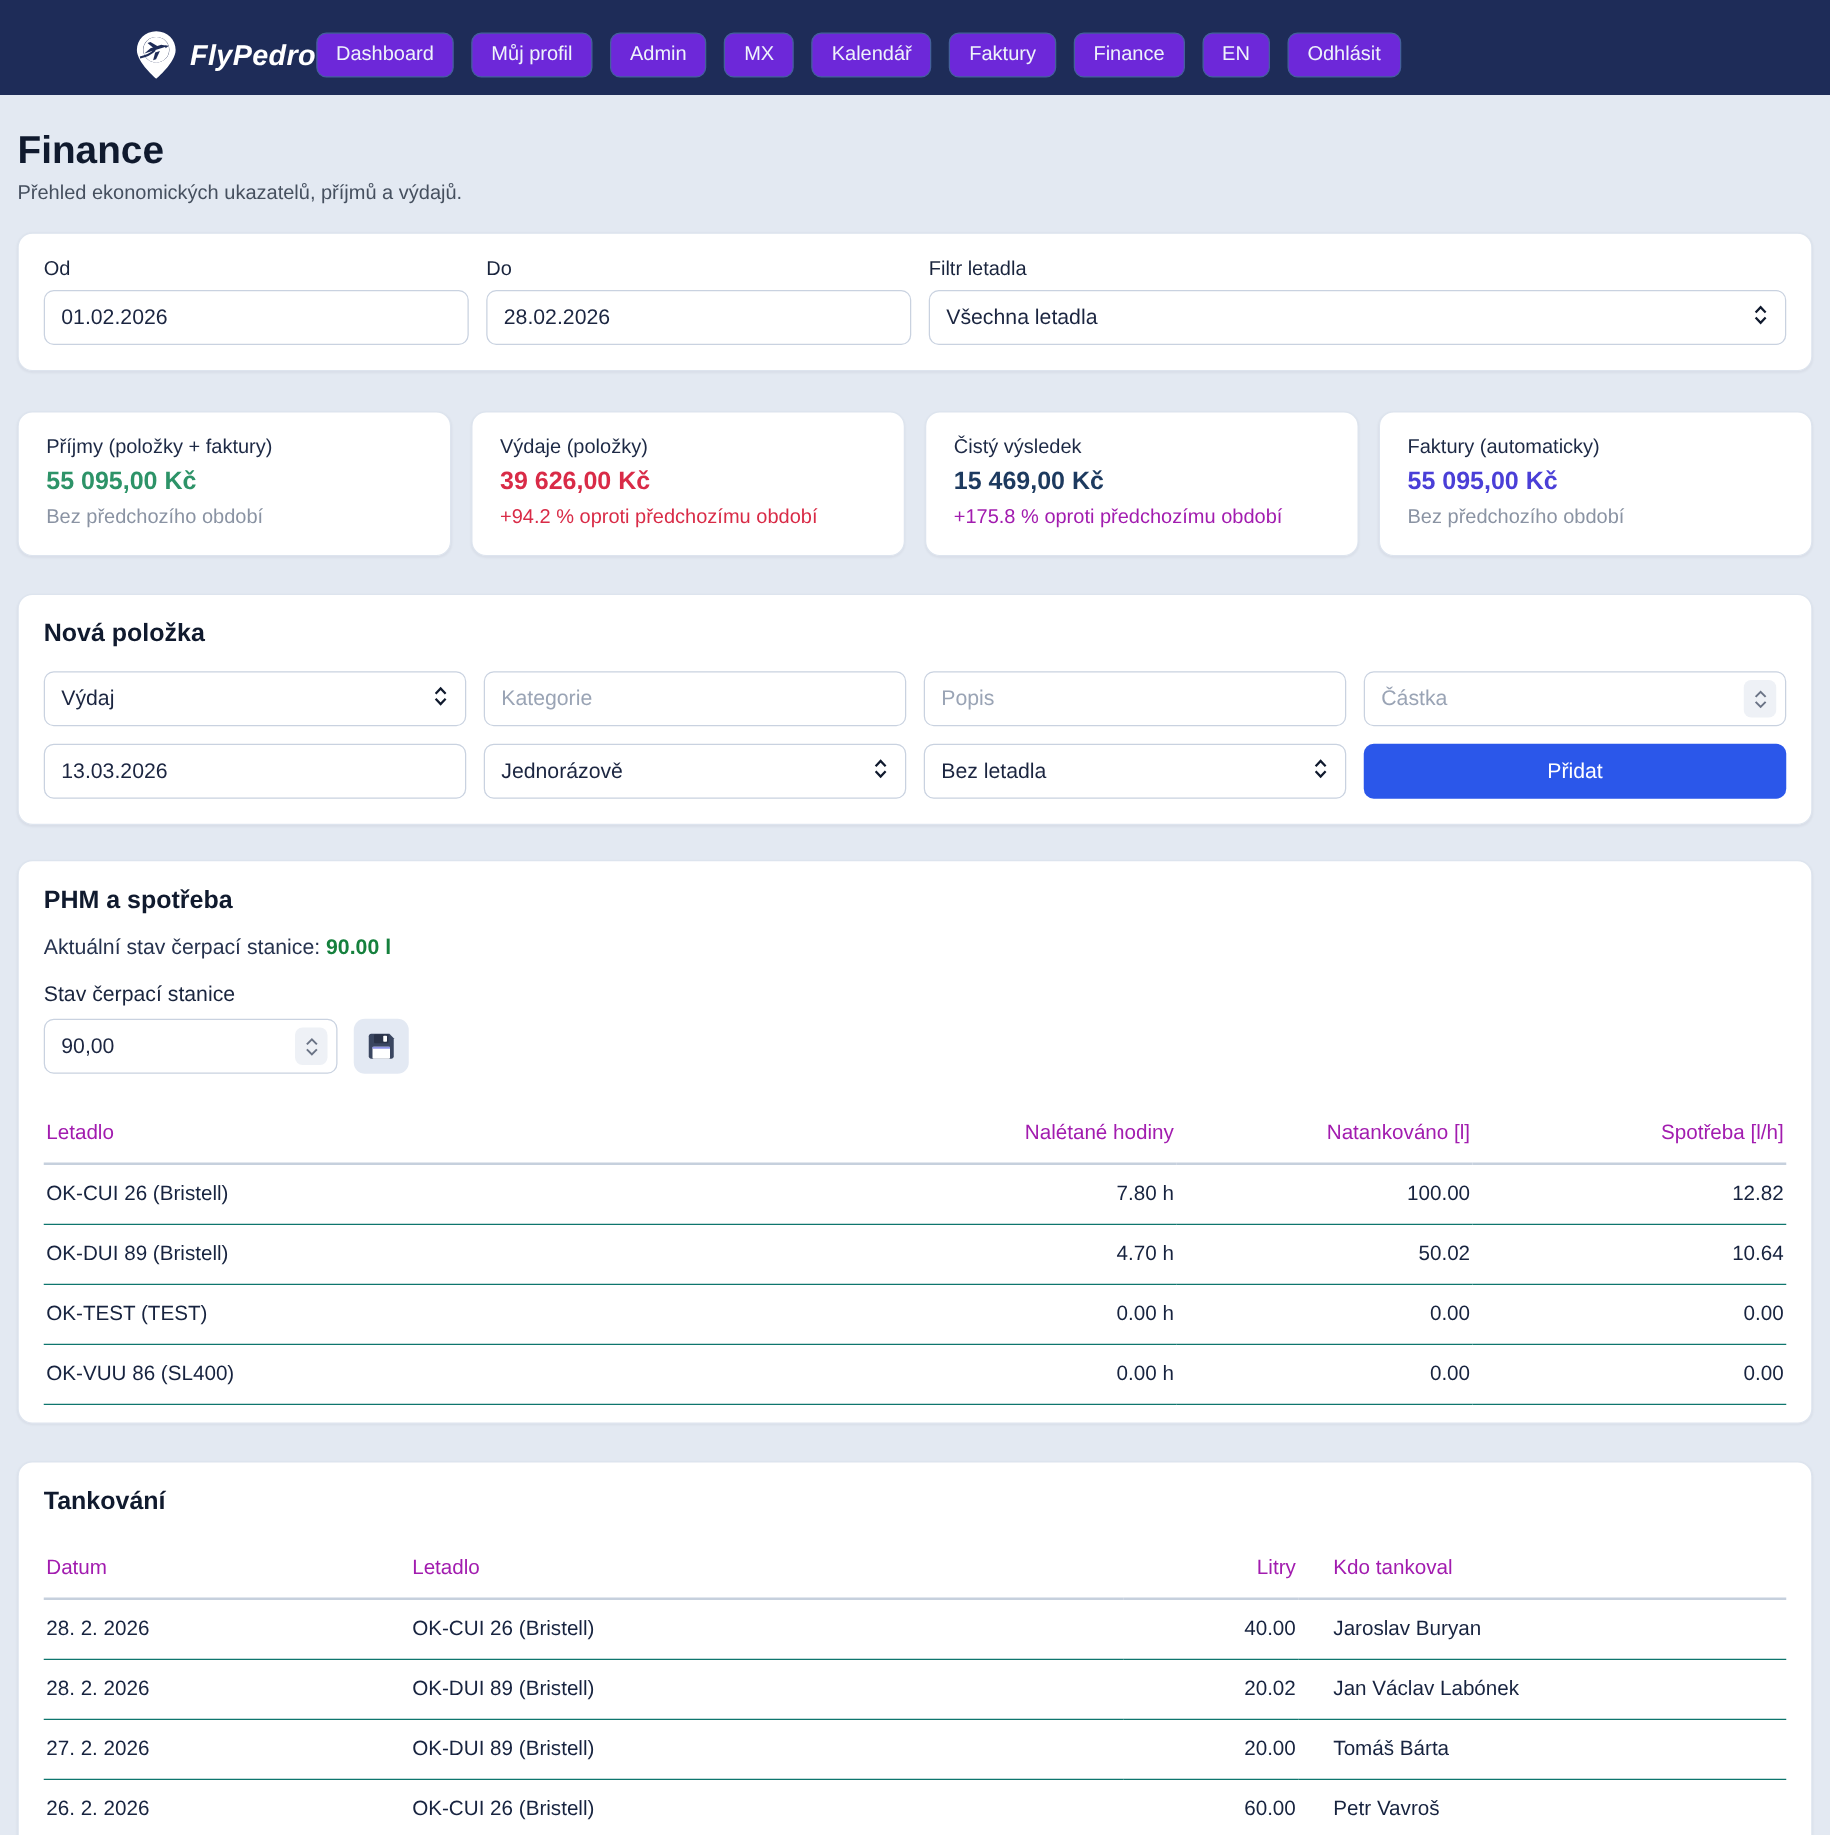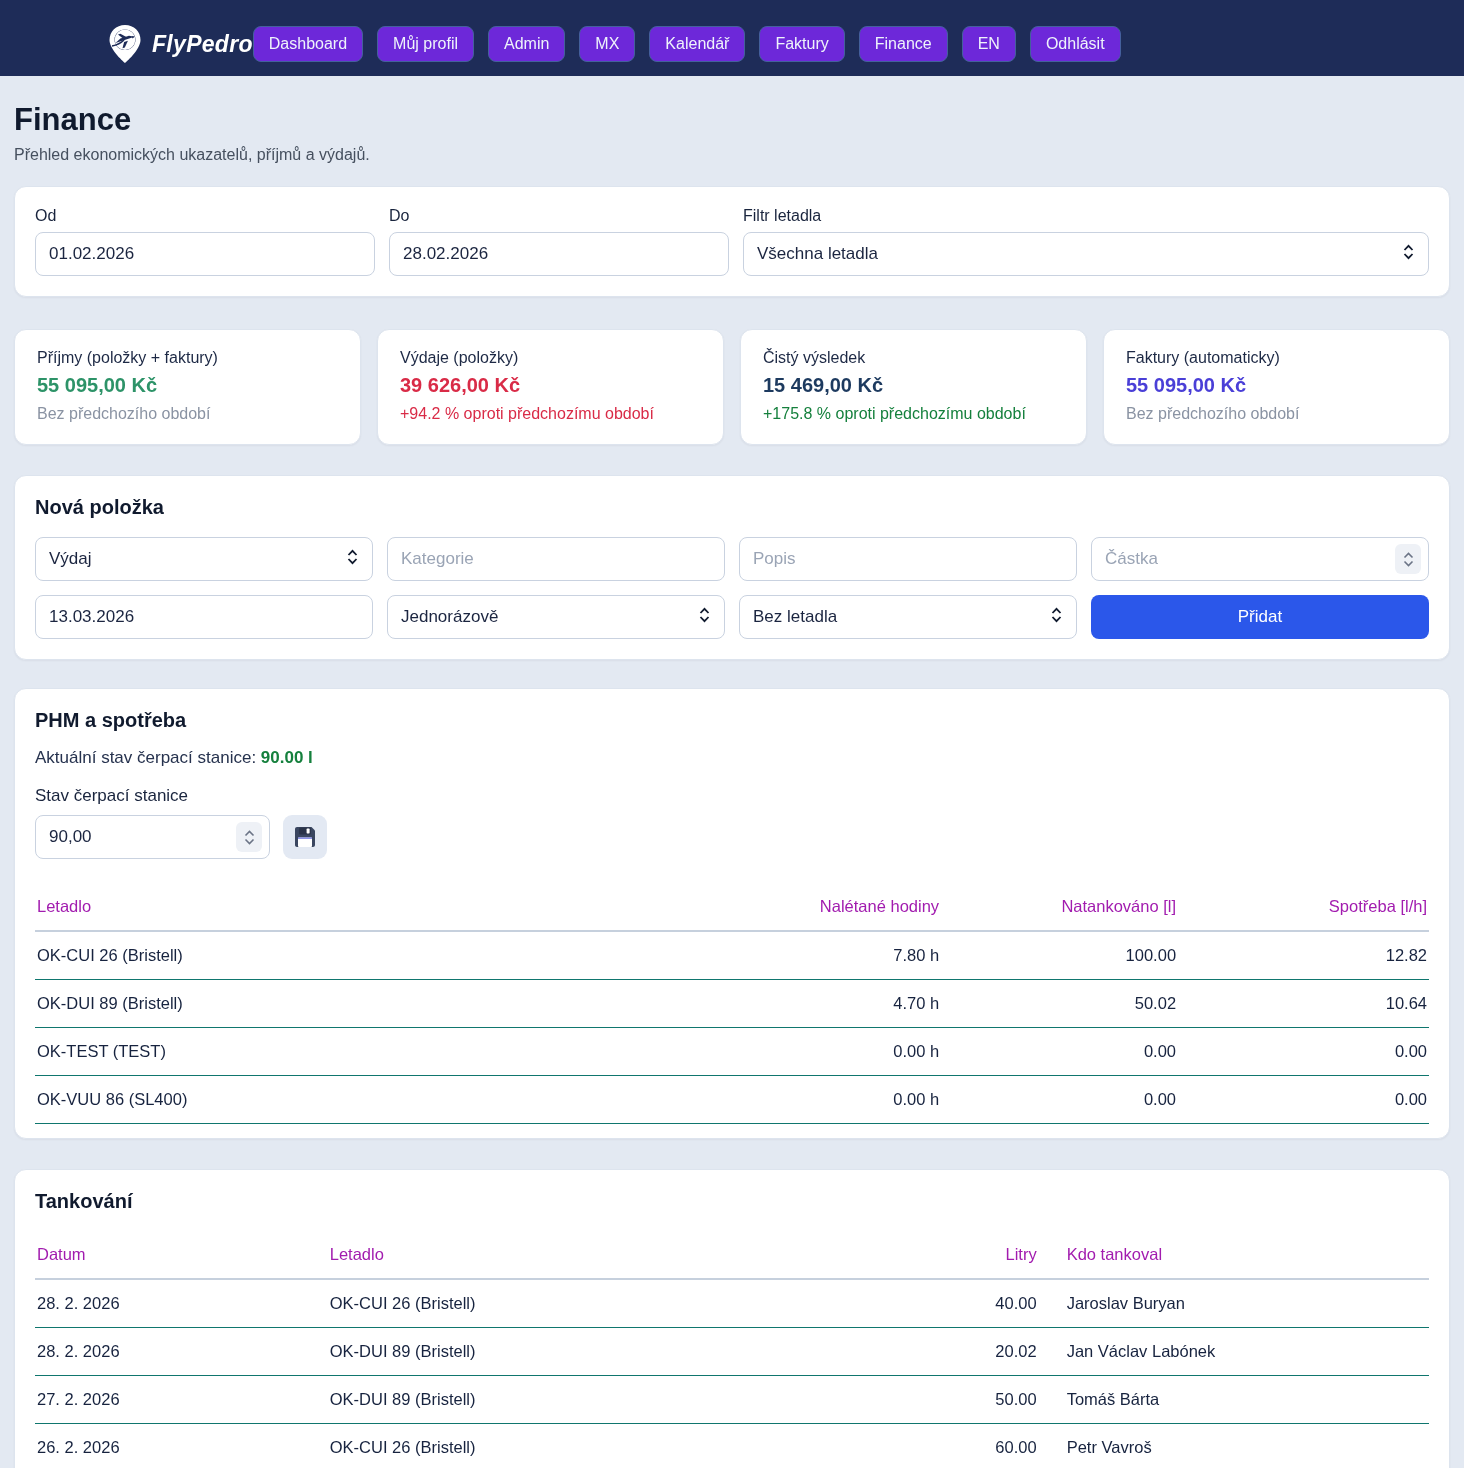--- a/index.html
+++ b/index.html
@@ -232,21 +232,21 @@
       <div class="stat-sub" style="color: rgb(138, 147, 163);">Bez předchozího období</div>
     </div>
     <div class="card stat-card">
       <div class="stat-label">Výdaje (položky)</div>
       <div class="stat-value" style="color: rgb(217, 43, 71);">39 626,00 Kč</div>
       <div class="stat-sub" style="color: rgb(217, 43, 71);">+94.2 % oproti předchozímu období</div>
     </div>
     <div class="card stat-card">
       <div class="stat-label">Čistý výsledek</div>
       <div class="stat-value" style="color: rgb(29, 58, 95);">15 469,00 Kč</div>
-      <div class="stat-sub" style="color: #15803d;">+175.8 % oproti předchozímu období</div>
+      <div class="stat-sub" style="color: #a21caf;">+175.8 % oproti předchozímu období</div>
     </div>
     <div class="card stat-card">
       <div class="stat-label">Faktury (automaticky)</div>
       <div class="stat-value" style="color: rgb(74, 63, 215);">55 095,00 Kč</div>
       <div class="stat-sub" style="color: rgb(138, 147, 163);">Bez předchozího období</div>
     </div>
   </div>
 
   <div class="card newitem-card">
     <div class="section-heading">Nová položka</div>
@@ -397,21 +397,21 @@
         </tr>
         <tr>
           <td>28. 2. 2026</td>
           <td>OK-DUI 89 (Bristell)</td>
           <td class="num">20.02</td>
           <td style="padding-left:28px;">Jan Václav Labónek</td>
         </tr>
         <tr>
           <td>27. 2. 2026</td>
           <td>OK-DUI 89 (Bristell)</td>
-          <td class="num">50.00</td>
+          <td class="num">20.00</td>
           <td style="padding-left:28px;">Tomáš Bárta</td>
         </tr>
         <tr>
           <td>26. 2. 2026</td>
           <td>OK-CUI 26 (Bristell)</td>
           <td class="num">60.00</td>
           <td style="padding-left:28px;">Petr Vavroš</td>
         </tr>
       </tbody>
     </table>

